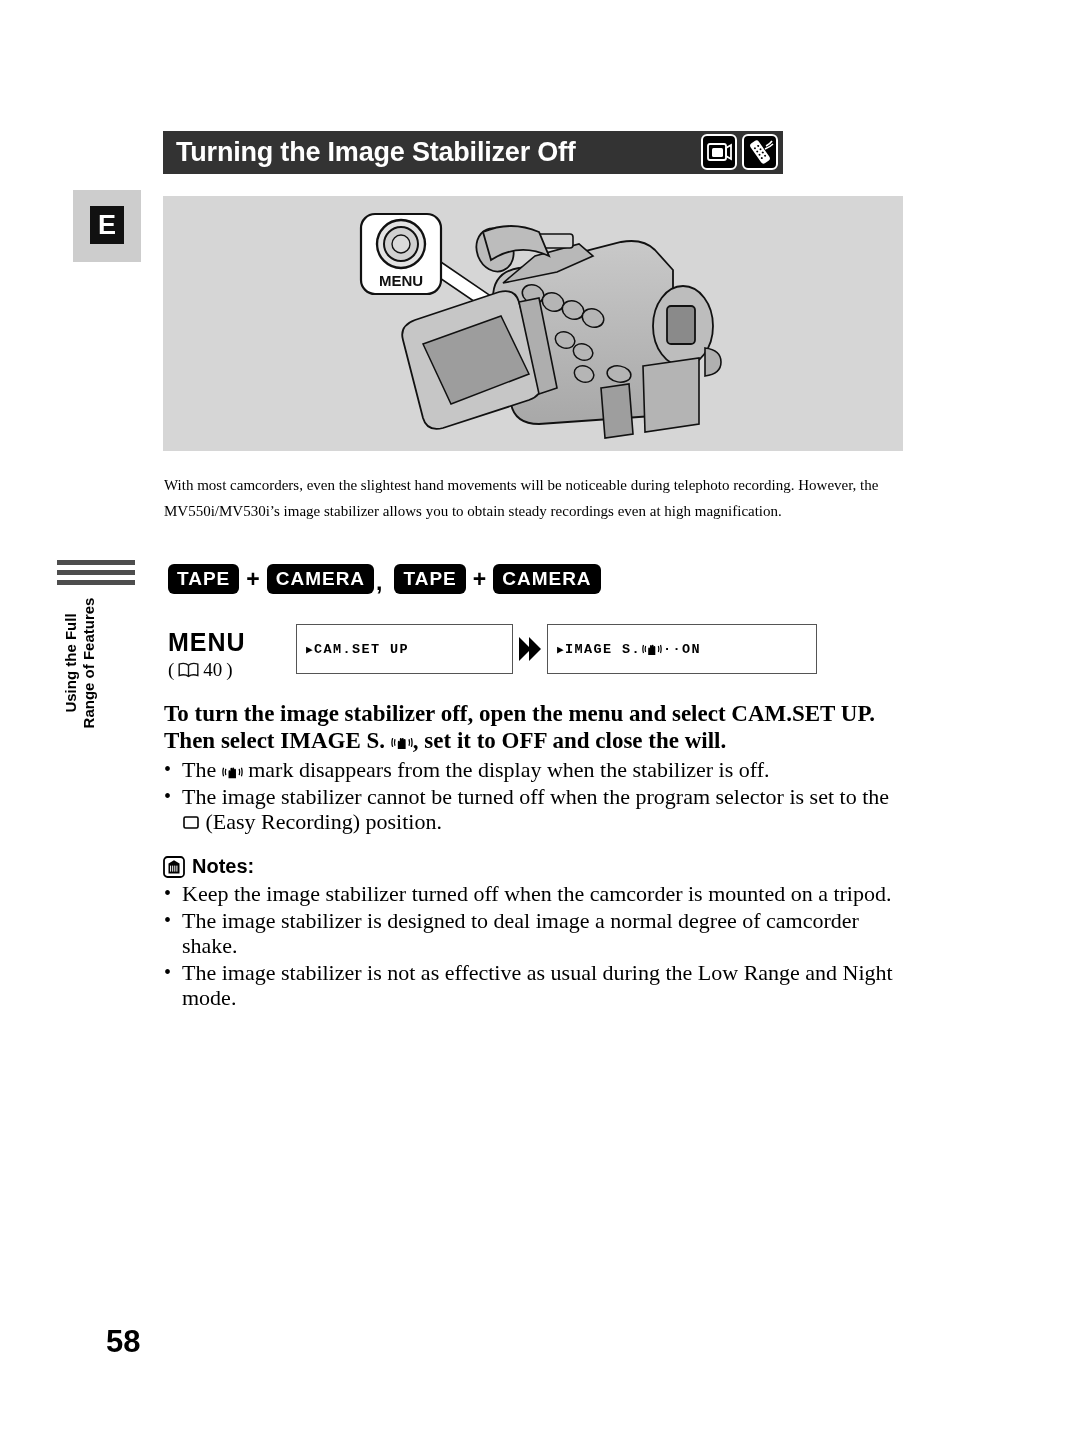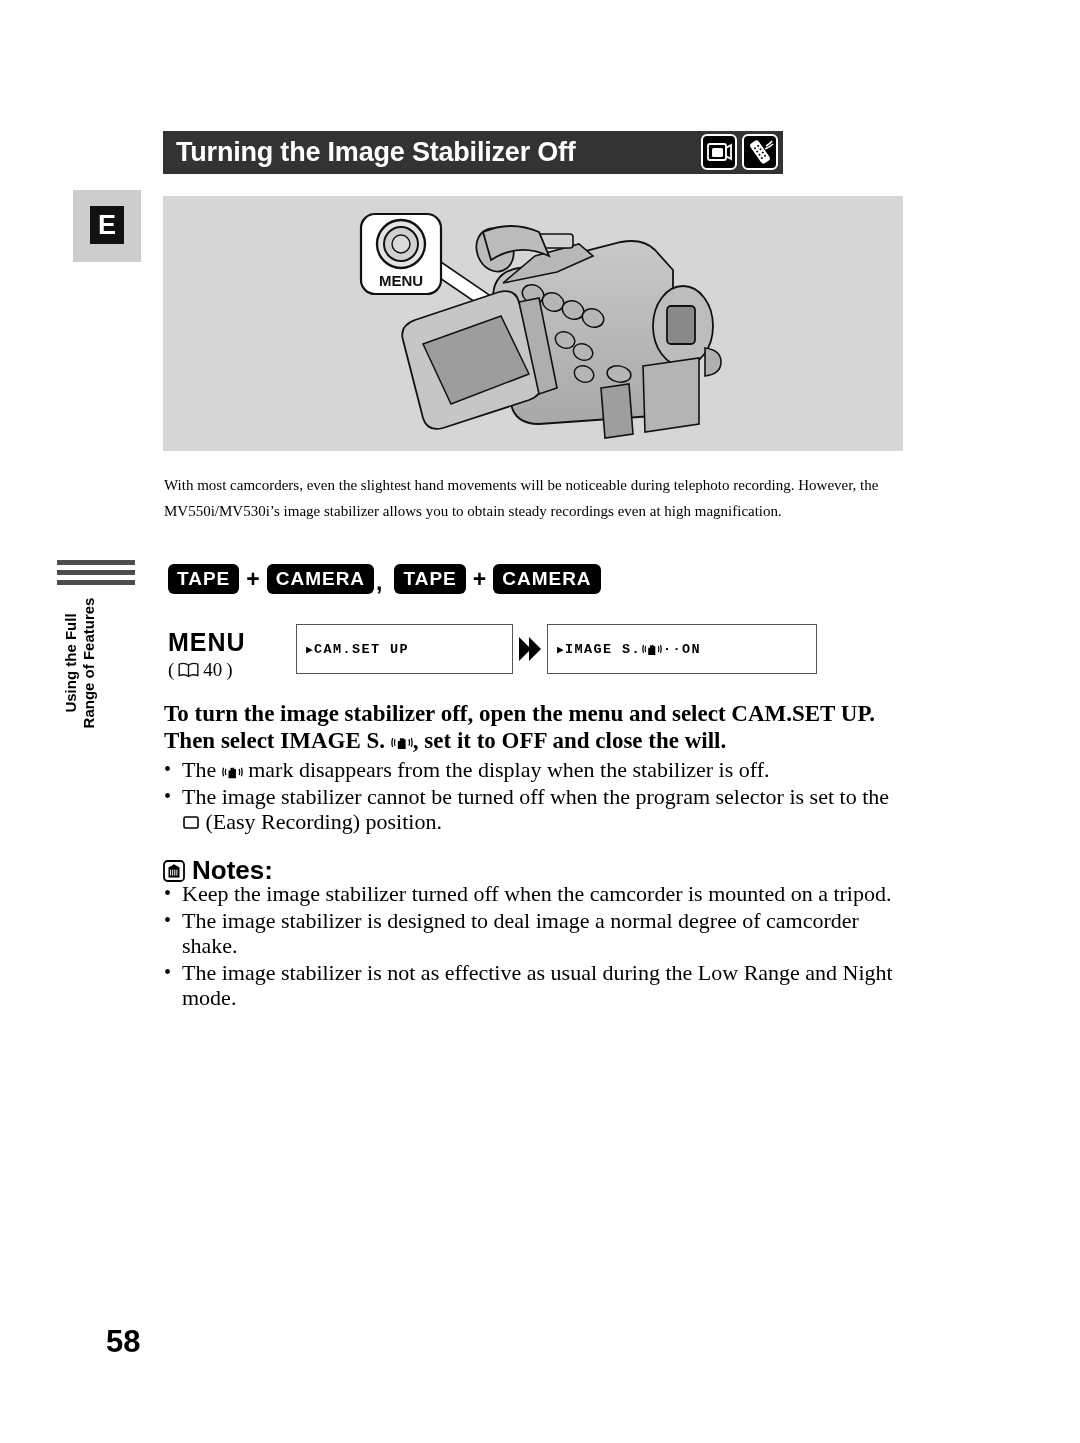--- a/index.html
+++ b/index.html
@@ -261,21 +261,21 @@
     position: absolute;
     left: 163px;
     top: 855px;
     display: flex;
     align-items: center;
     gap: 7px;
   }
   #notes-label {
     font-family: "Liberation Sans", "DejaVu Sans", sans-serif;
     font-weight: bold;
-    font-size: 26px;
+    font-size: 20px;
     text-align: center;
   }
 
   
   #page-number {
     position: absolute;
     left: 106px;
     top: 1311px;
     font-family: "Liberation Sans", "DejaVu Sans", sans-serif;
     font-weight: bold;

